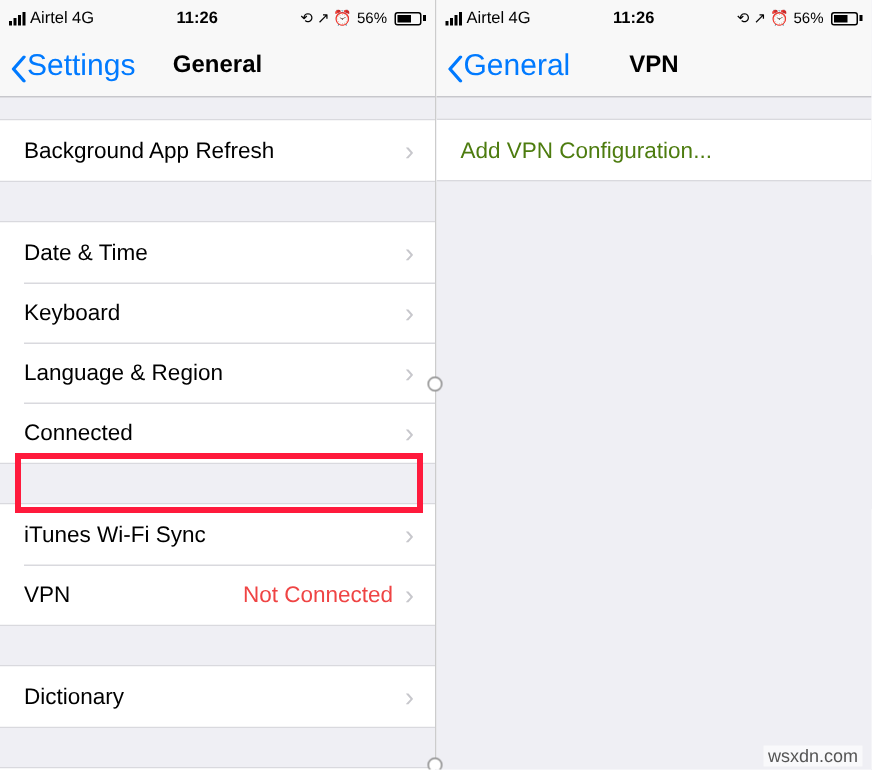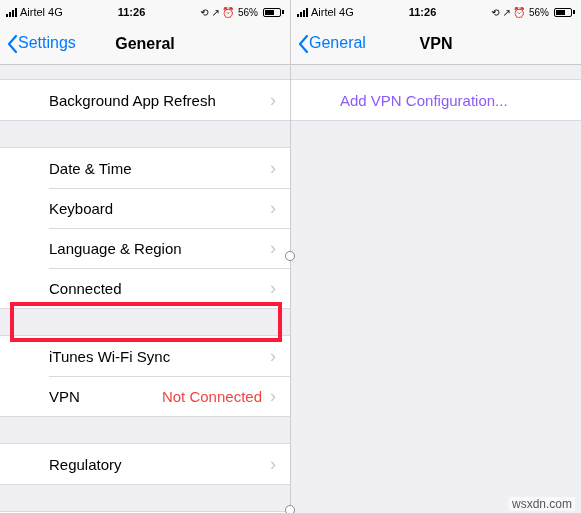--- a/index.html
+++ b/index.html
@@ -45,23 +45,23 @@
       background: #f8f8f8;
       border-bottom: 1px solid #c7c7cc;
       display: flex;
       align-items: center;
       position: relative;
     }
     .back-btn {
       position: absolute;
       left: 6px;
       display: flex;
-      align-items: flex-start;
+      align-items: flex-end;
       color: #007aff;
-      font-size: 16px;
+      font-size: 20px;
       cursor: pointer;
     }
     .back-chevron {
       width: 12px; height: 20px;
       display: inline-flex; align-items: center; justify-content: center;
     }
     .nav-title {
       flex: 1;
       text-align: center;
       font-size: 16px;
@@ -74,37 +74,36 @@
     .row {
       background: #fff;
       height: 40px;
       display: flex;
       align-items: center;
       padding: 0 14px 0 16px;
       font-size: 15px;
       color: #000;
       position: relative;
       cursor: pointer;
-      margin-left: 33px;
     }
     .row + .row::before {
       content: "";
       position: absolute;
       left: 16px; right: 0; top: 0;
       height: 1px;
       background: #d9d9de;
     }
     .group { border-top: 1px solid #d9d9de; border-bottom: 1px solid #d9d9de; background:#fff; }
     .row-label { flex: 1; }
     .row-detail { color: #ef4444; font-size: 15px; margin-right: 8px; text-align: center; }
     .chevron {
       color: #c7c7cc;
       font-size: 18px;
     }
-    .row.link { color: #8b5cf6; }
+    .row.link { color: #4d7c0f; }
     .highlight-box {
       position: absolute;
       border: 4px solid #ff1a3c;
       pointer-events: none;
     }
     .knob {
       position: absolute;
       width: 10px; height: 10px;
       border: 1px solid #888;
       background: #fff;
@@ -203,21 +202,21 @@
         </div>
         <div class="row">
           <span class="row-label">VPN</span>
           <span class="row-detail">Not Connected</span>
           <span class="chevron">›</span>
         </div>
       </div>
 
       <div class="group">
         <div class="row">
-          <span class="row-label">Regulatory</span>
+          <span class="row-label">Dictionary</span>
           <span class="chevron">›</span>
         </div>
       </div>
 
       <div class="group">
         <div class="row">
           
           
         </div>
 

